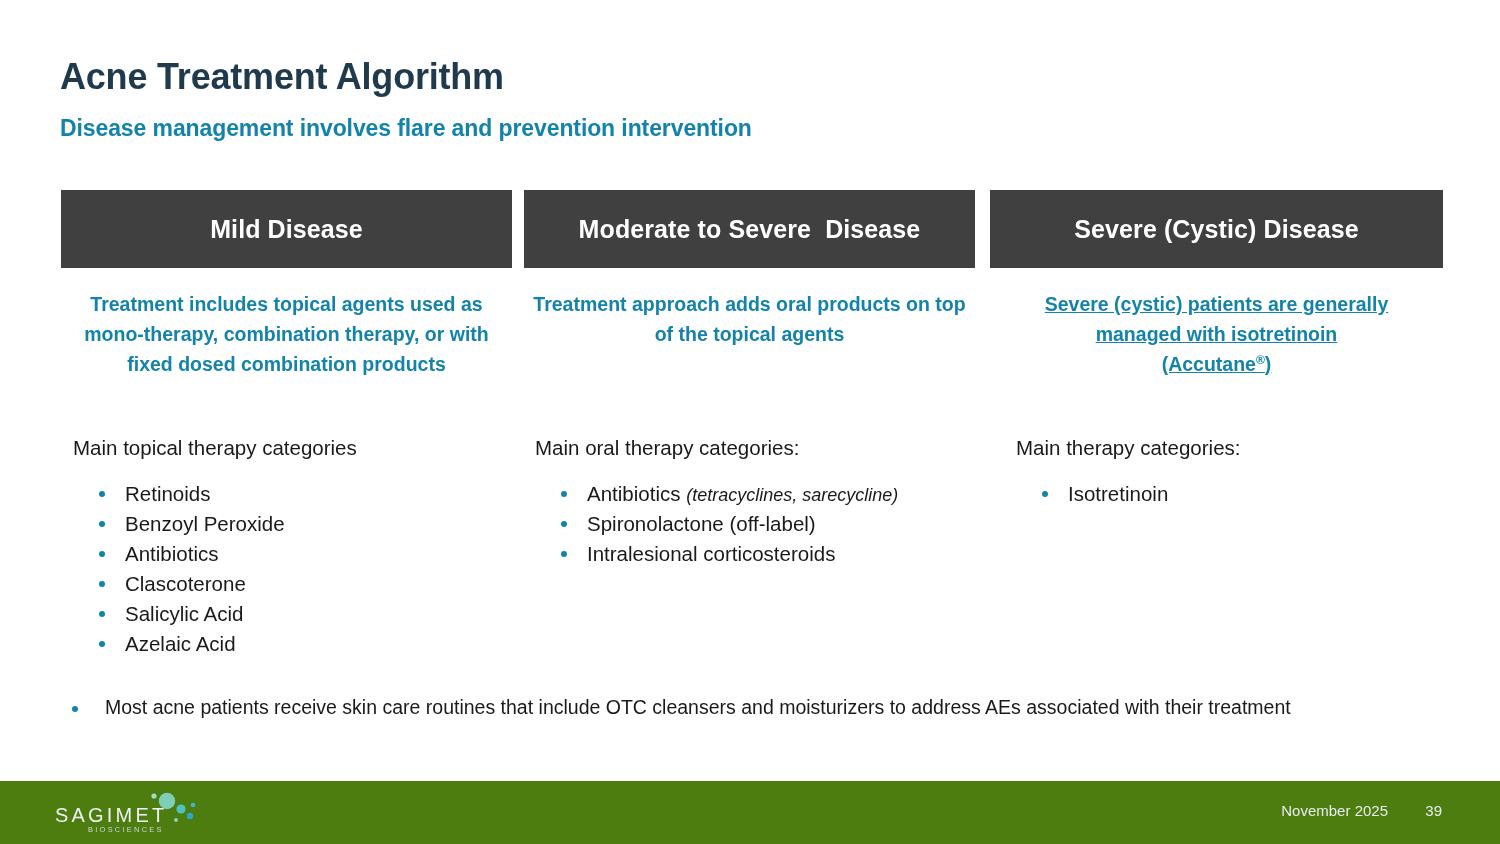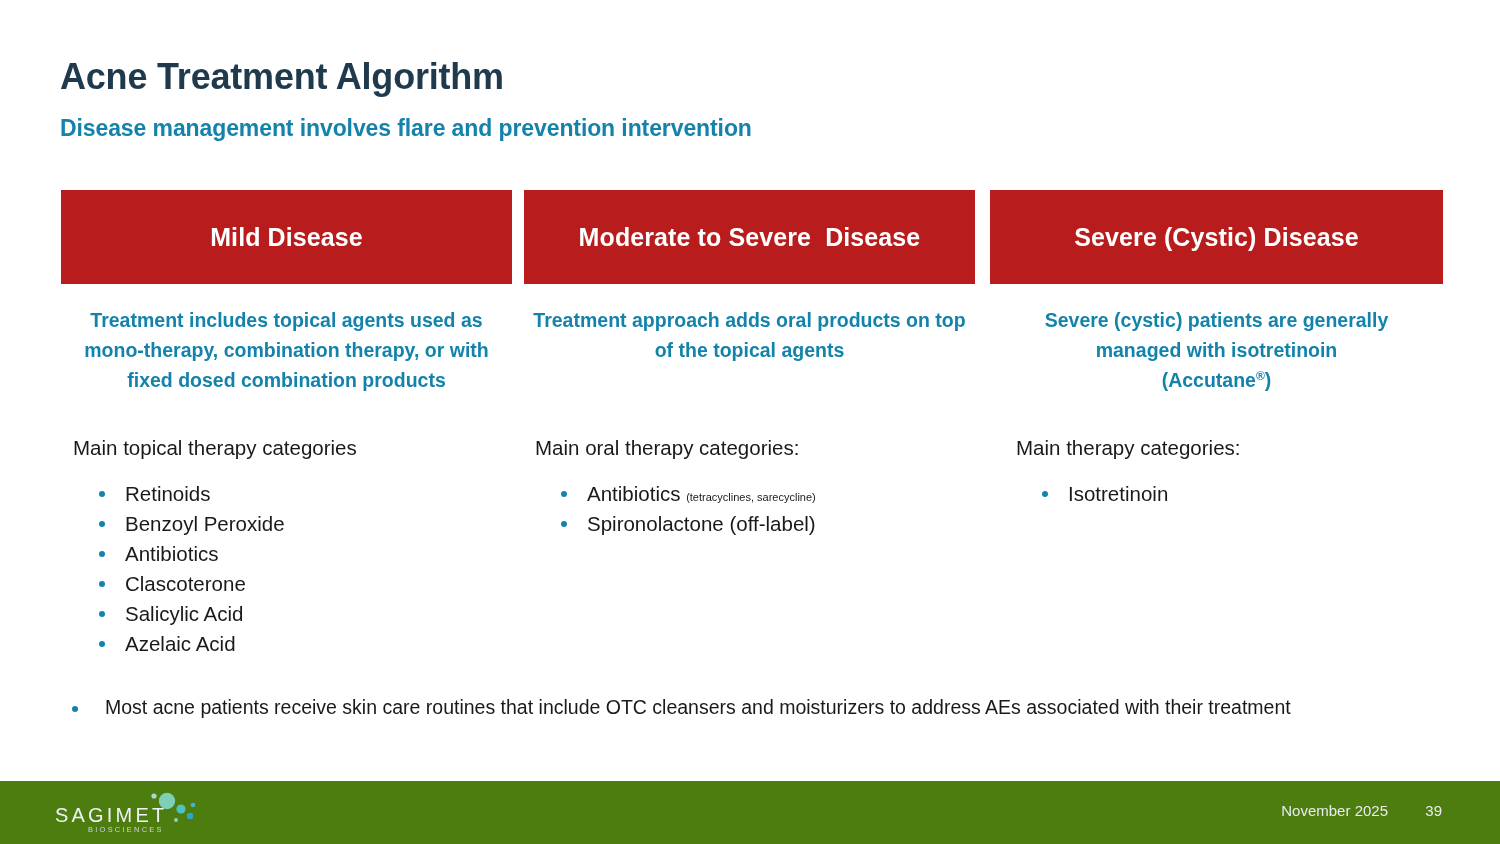--- a/index.html
+++ b/index.html
@@ -48,43 +48,43 @@
   }
   .col {
     position: absolute;
     top: 0;
   }
   .col-0 { left: 61px;  width: 451px; }
   .col-1 { left: 524px; width: 451px; }
   .col-2 { left: 990px; width: 453px; }
 
   .col-header {
-    height: 94px;
-    background: #b91c1c;
+    height: 78px;
+    background: #404040;
     display: flex;
     align-items: center;
     justify-content: center;
     color: #ffffff;
     font-size: 25px;
     font-weight: bold;
     letter-spacing: 0.1px;
     white-space: pre;
   }
 
   .col-desc {
     margin-top: 22px;
     text-align: center;
     color: #1383ab;
     font-size: 19.5px;
     font-weight: bold;
     line-height: 1.53;
     padding: 0 6px;
   }
   .col-0 .col-desc { padding: 0 2px; }
-  .col-2 .col-desc { padding: 0 4px; }
+  .col-2 .col-desc { padding: 0 4px; text-decoration: underline; }
 
   .sup-reg {
     font-size: 0.62em;
     vertical-align: super;
     line-height: 0;
   }
 
   
   .list-block {
     position: absolute;
@@ -117,21 +117,22 @@
   ul.bullets li .dot {
     position: absolute;
     left: 10px;
     top: 12px;
     width: 6px;
     height: 6px;
     border-radius: 50%;
     background: #1383ab;
   }
   .li-small {
-    font-size: 11px;
+    font-size: 18px;
+    font-style: italic;
   }
 
   
   .bottom-note {
     position: absolute;
     left: 61px;
     top: 694px;
     width: 1360px;
     font-size: 19.5px;
     line-height: 1.42;
@@ -225,20 +226,21 @@
   </div>
 
   <div class="col col-1">
     <div class="col-header">Moderate to Severe  Disease</div>
     <div class="col-desc">Treatment approach adds oral products on top of the topical agents</div>
     <div class="list-block">
       <div class="list-heading">Main oral therapy categories:</div>
       <ul class="bullets">
         <li><span class="dot"></span><span>Antibiotics</span> <span class="li-small">(tetracyclines, sarecycline)</span></li>
         <li><span class="dot"></span><span>Spironolactone (off-label)</span></li>
+        <li><span class="dot"></span><span>Intralesional corticosteroids</span></li>
       </ul>
     </div>
   </div>
 
   <div class="col col-2">
     <div class="col-header">Severe (Cystic) Disease</div>
     <div class="col-desc">
       <span>Severe (cystic) patients are generally</span><br>
       <span>managed with isotretinoin</span><br>
       <span><span>(Accutane</span><span class="sup-reg">®</span><span>)</span></span>

